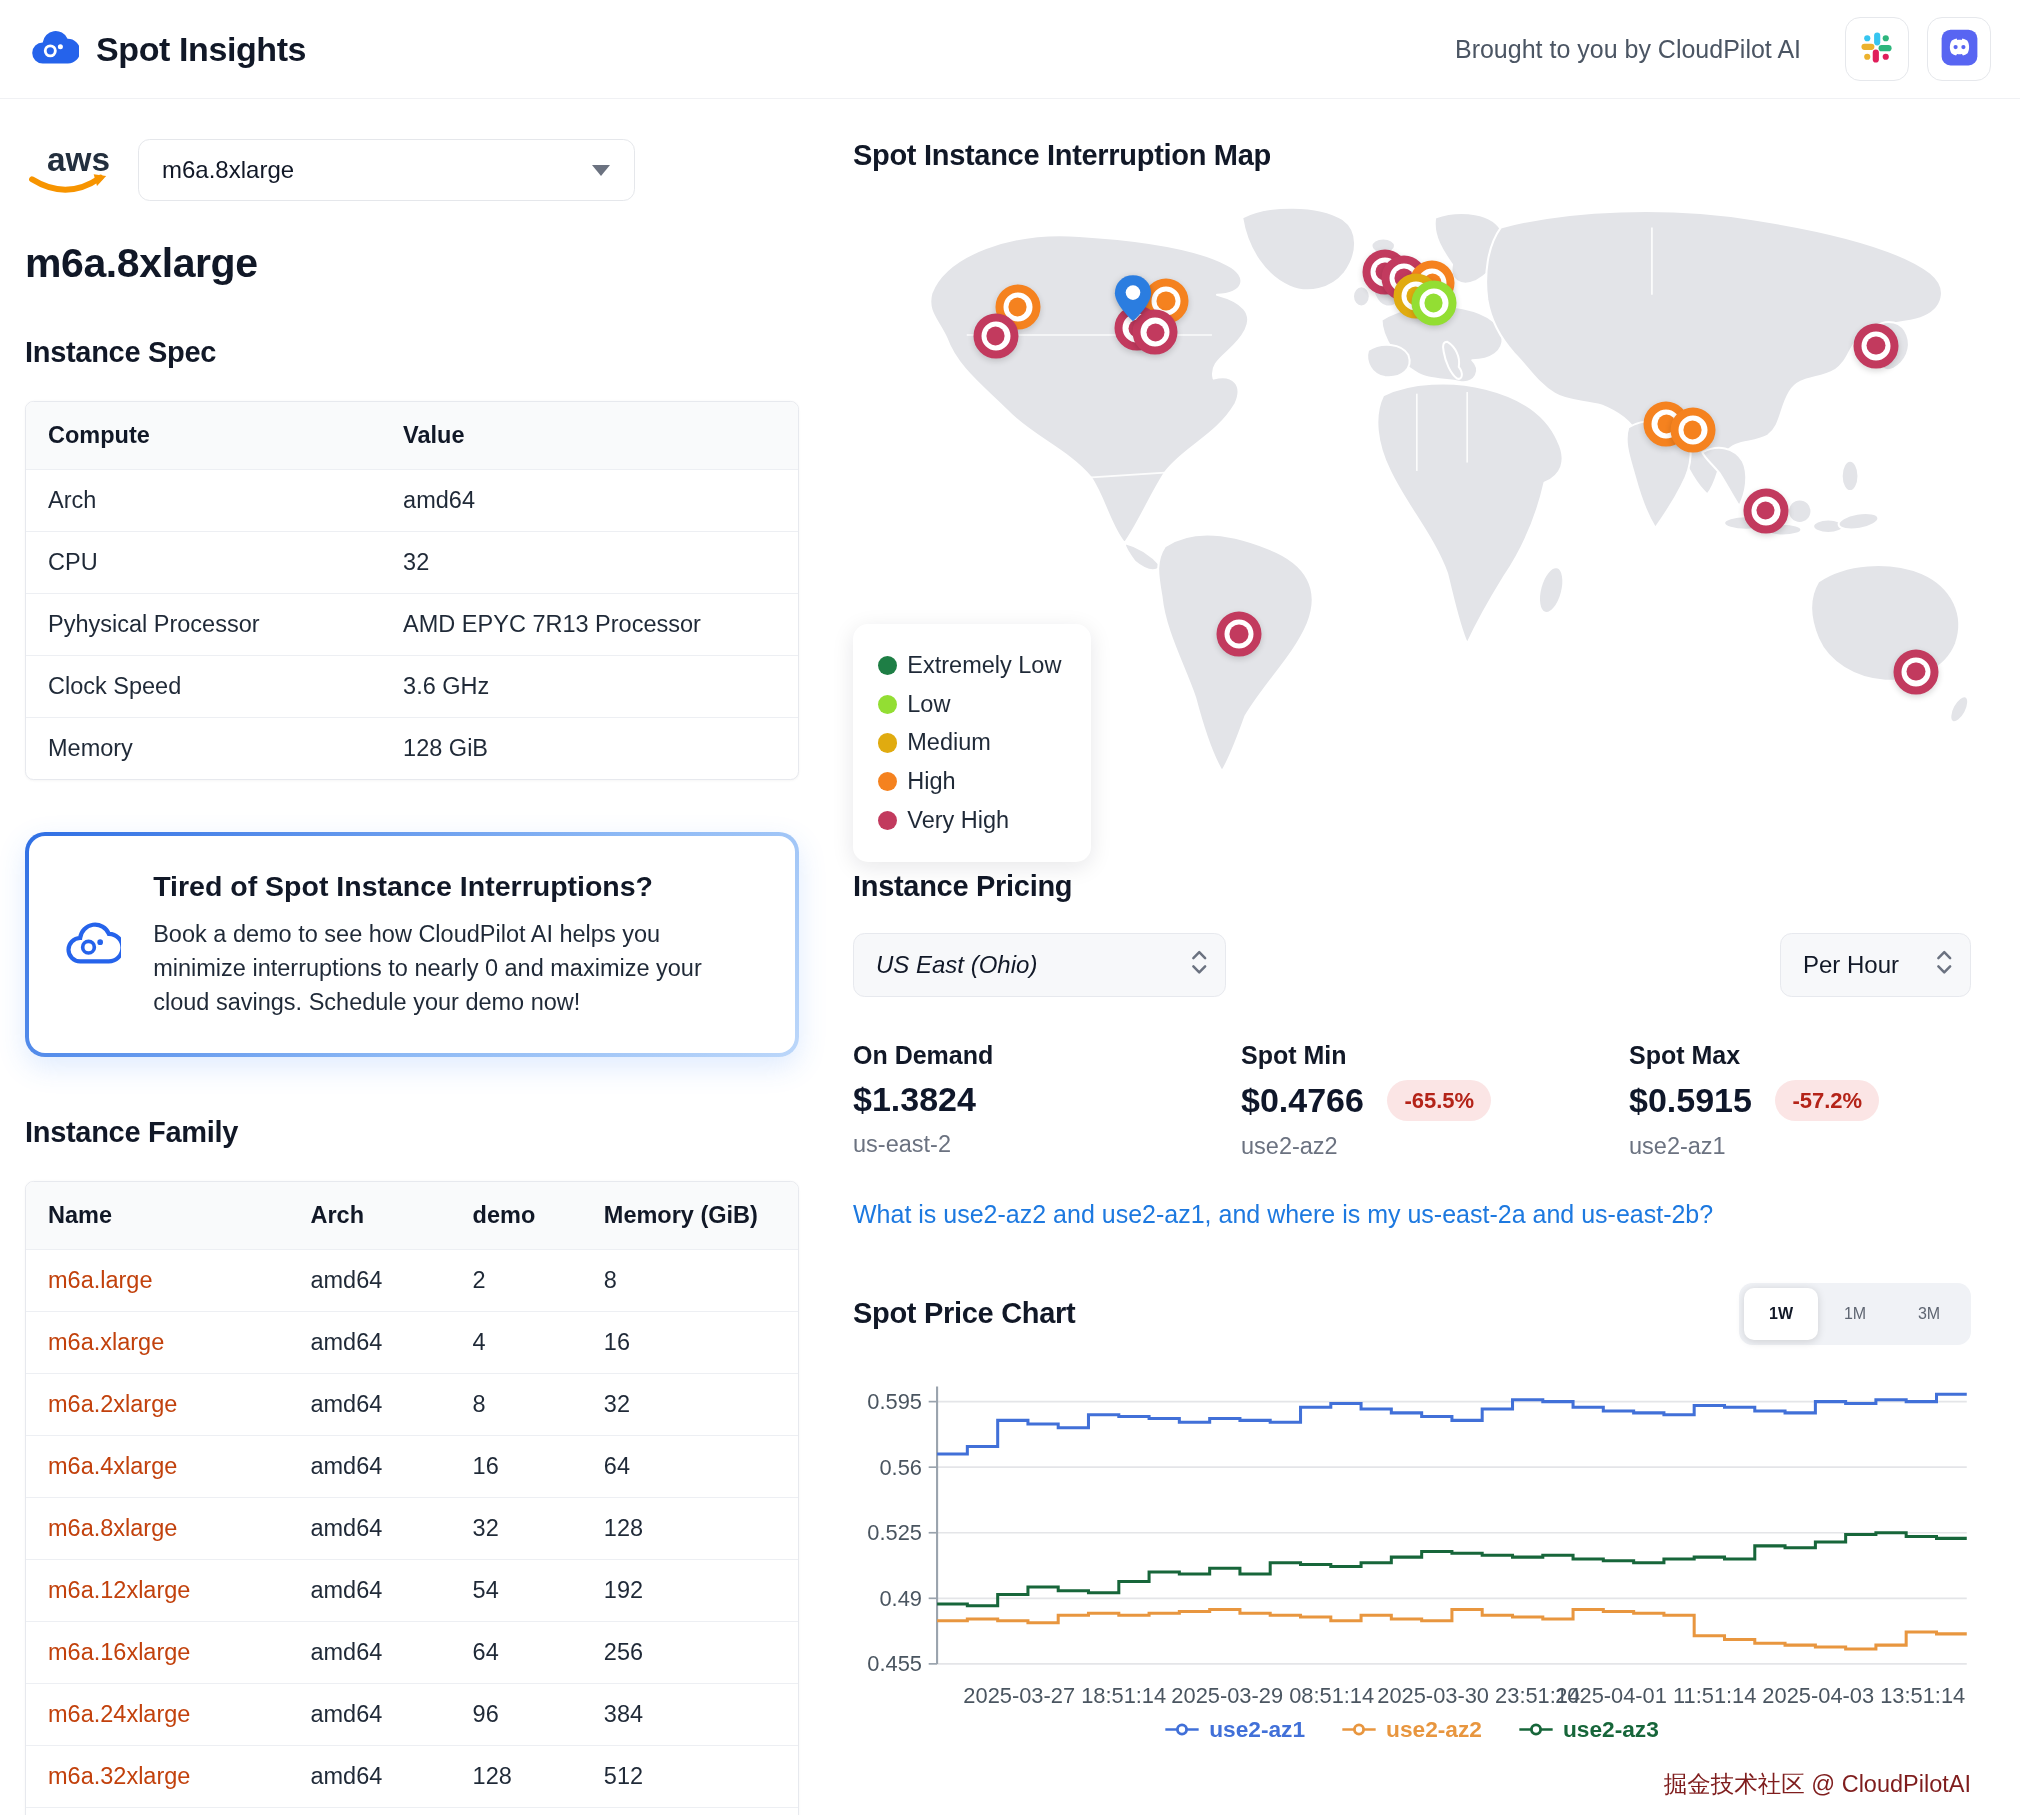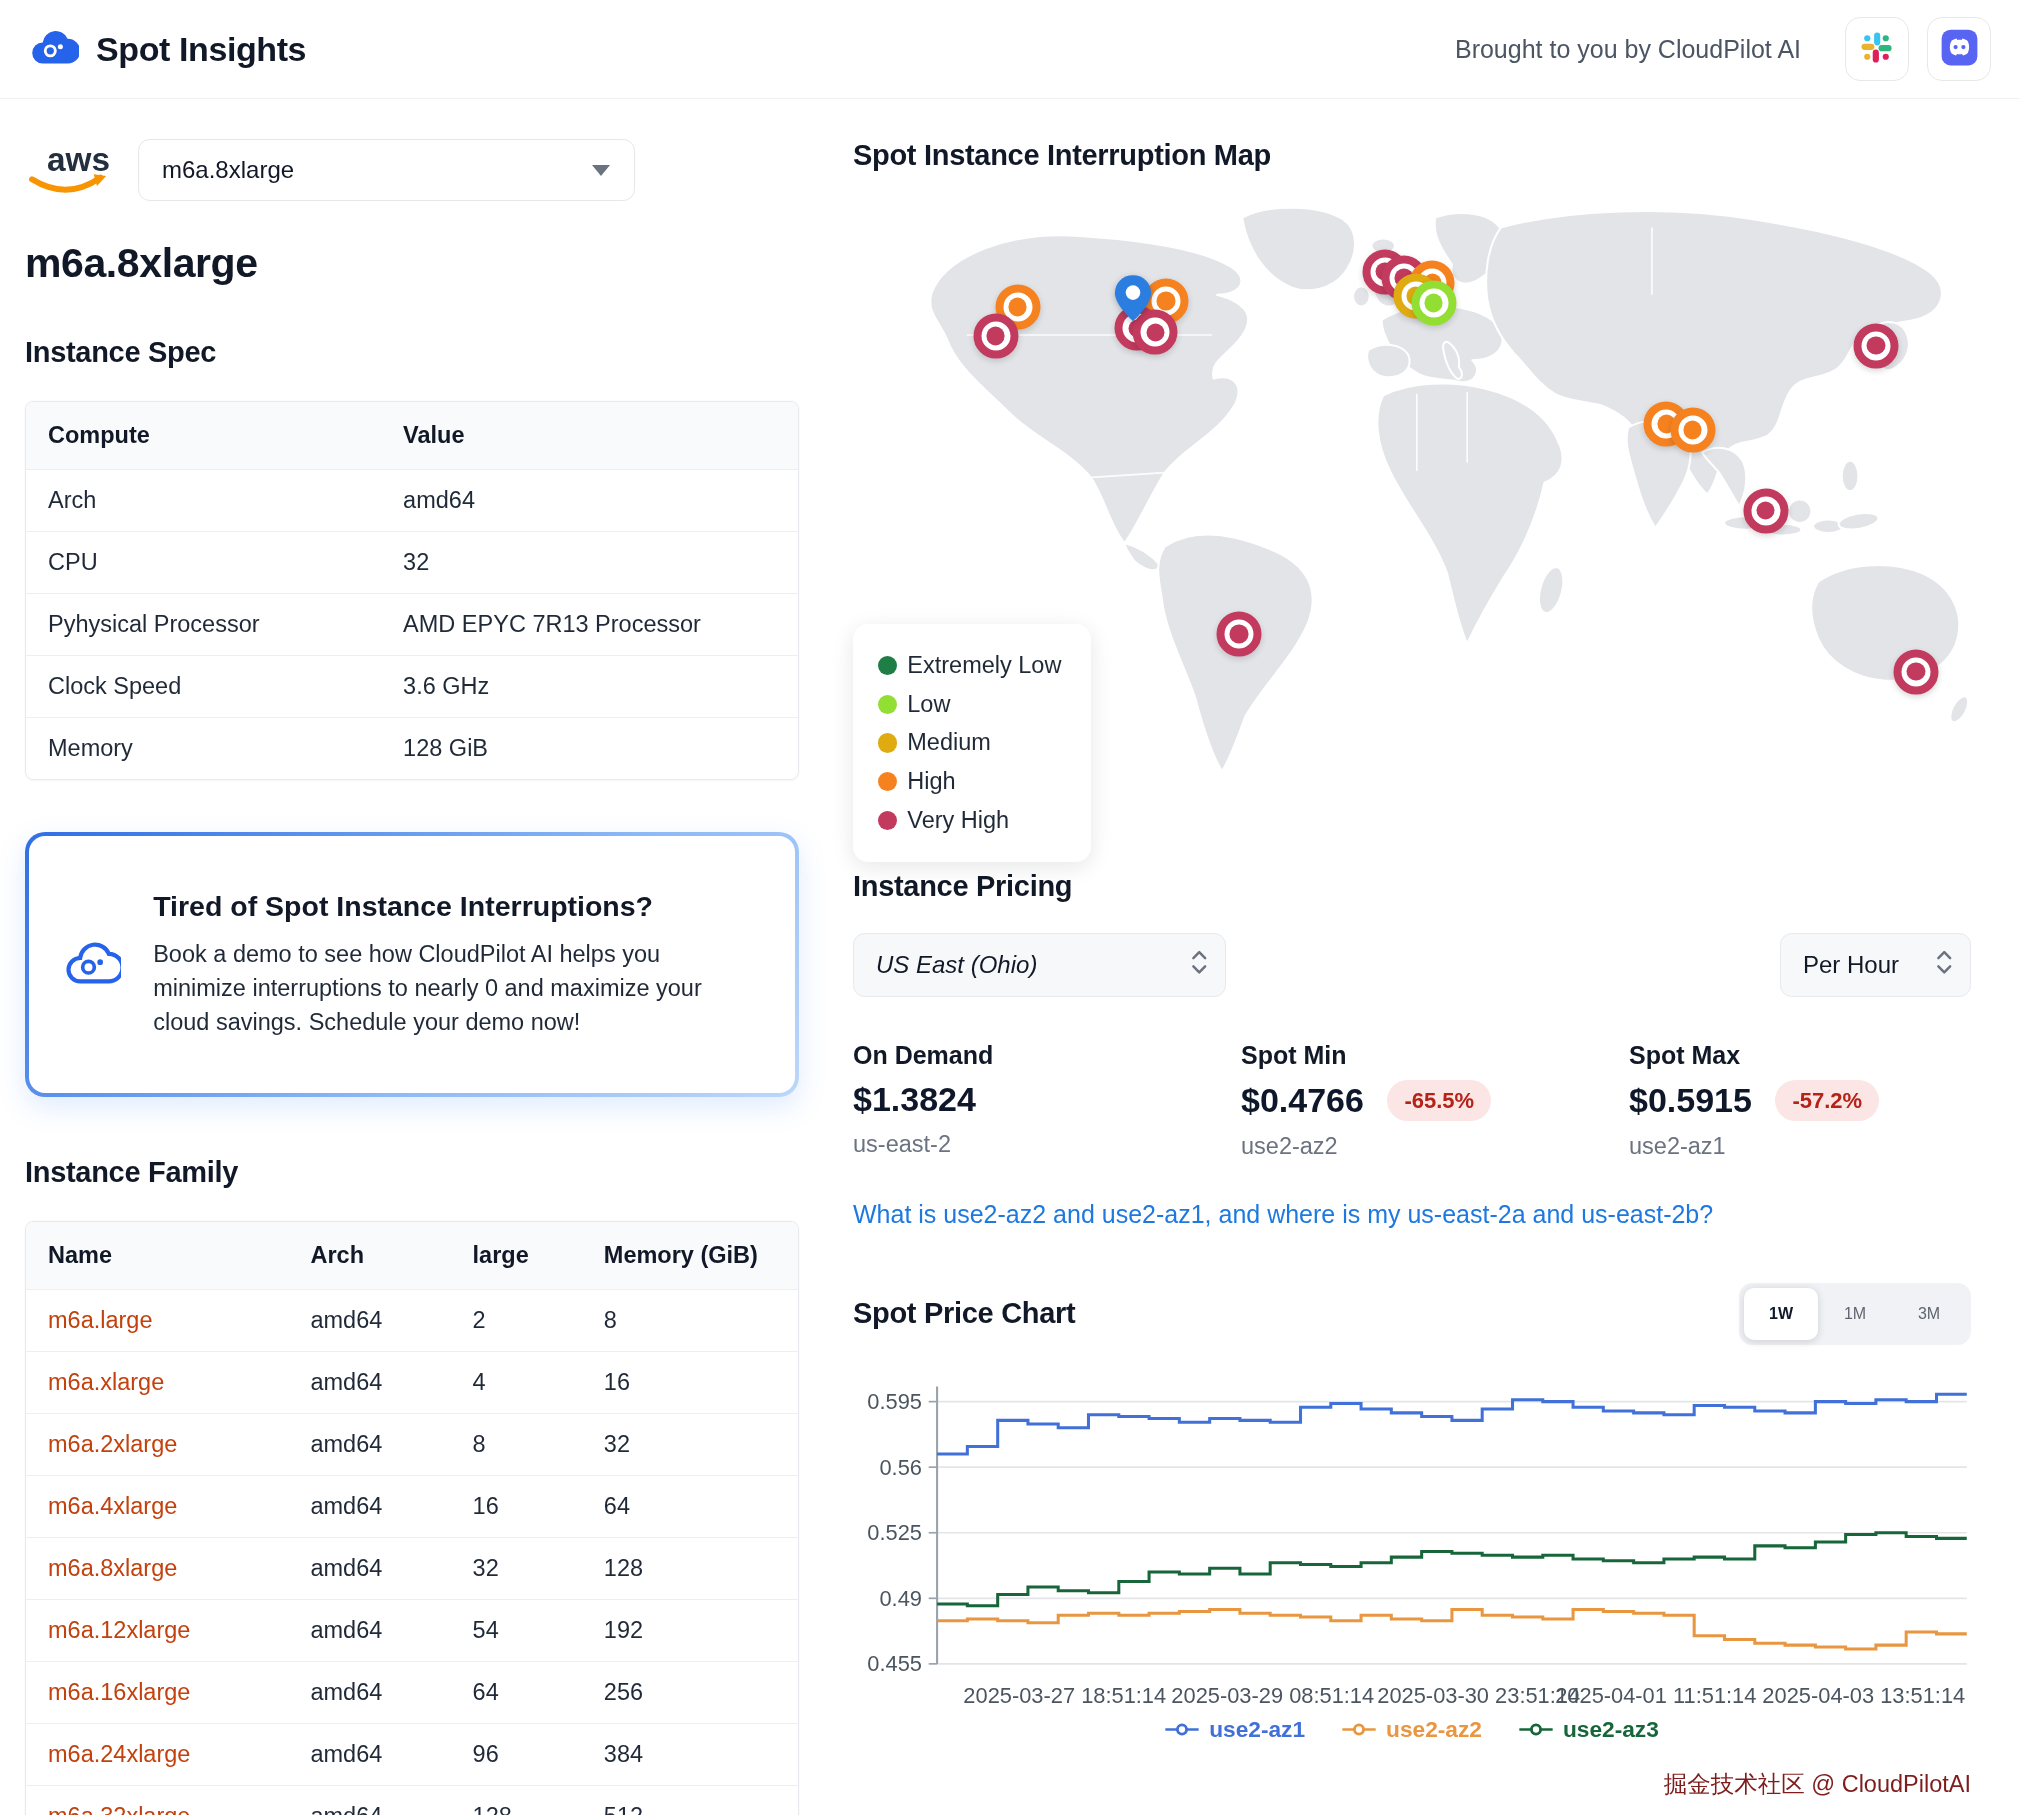--- a/index.html
+++ b/index.html
@@ -34,21 +34,21 @@
   th { background:#f9fafb; text-align:left; font-size:23.5px; font-weight:700; color:#111827;
     padding:20px 0 20px 22px; }
   td { font-size:23.5px; color:#1f2937; padding:17px 0 17px 22px; border-top:1.7px solid #edeff3; }
   .spec-table th:first-child, .spec-table td:first-child { width:46%; }
   .fam-c0{width:34%} .fam-c1{width:21%} .fam-c2{width:17%} .fam-c3{width:28%}
   .family-link { color:#c2410c; text-decoration:none; }
   
   .promo-wrap { margin-top:52px; padding:4.2px; border-radius:20px;
     background:linear-gradient(135deg,#2f6fe4,#8db9f5 60%,#bcd7fa);
     box-shadow:0 10px 28.5px rgba(59,130,246,.16); }
-  .promo { background:#fff; border-radius:16px; padding:54px 37px; display:flex; align-items:center; gap:32px; }
+  .promo { background:#fff; border-radius:16px; padding:34px 37px; display:flex; align-items:center; gap:32px; }
   .promo-text h3 { font-size:28.5px; font-weight:700; margin-bottom:13.4px; }
   .promo-text p { font-size:23.5px; line-height:1.45; color:#1f2937; }
   .mt-family { margin-top:59px; }
   
   .map-wrap { position:relative; margin-top:22px; height:579px; }
   .world { position:absolute; left:60px; top:0; right:0; bottom:0; }
   .world > svg { width:100%; height:100%; }
   .map-marker { position:absolute; width:45px; height:45px; transform:translate(-50%,-50%);
     border:8.4px solid #c23a5e; border-radius:50%; background:#fff; display:flex; align-items:center;
     justify-content:center; box-shadow:0 2.5px 6.7px rgba(0,0,0,.16); cursor:pointer; }
@@ -199,21 +199,21 @@
       </div>
     </div>
 
     <h2 class="sec-h2 mt-family">Instance Family</h2>
     <div class="table-card">
       <table>
         <thead>
           <tr>
             <th class="fam-c0">Name</th>
             <th class="fam-c1">Arch</th>
-            <th class="fam-c2">large</th>
+            <th class="fam-c2">demo</th>
             <th class="fam-c3">Memory (GiB)</th>
           </tr>
         </thead>
         <tbody id="family-body">
             <tr>
               <td><a href="#" class="family-link">m6a.large</a></td>
               <td>amd64</td>
               <td>2</td>
               <td>8</td>
             </tr>

